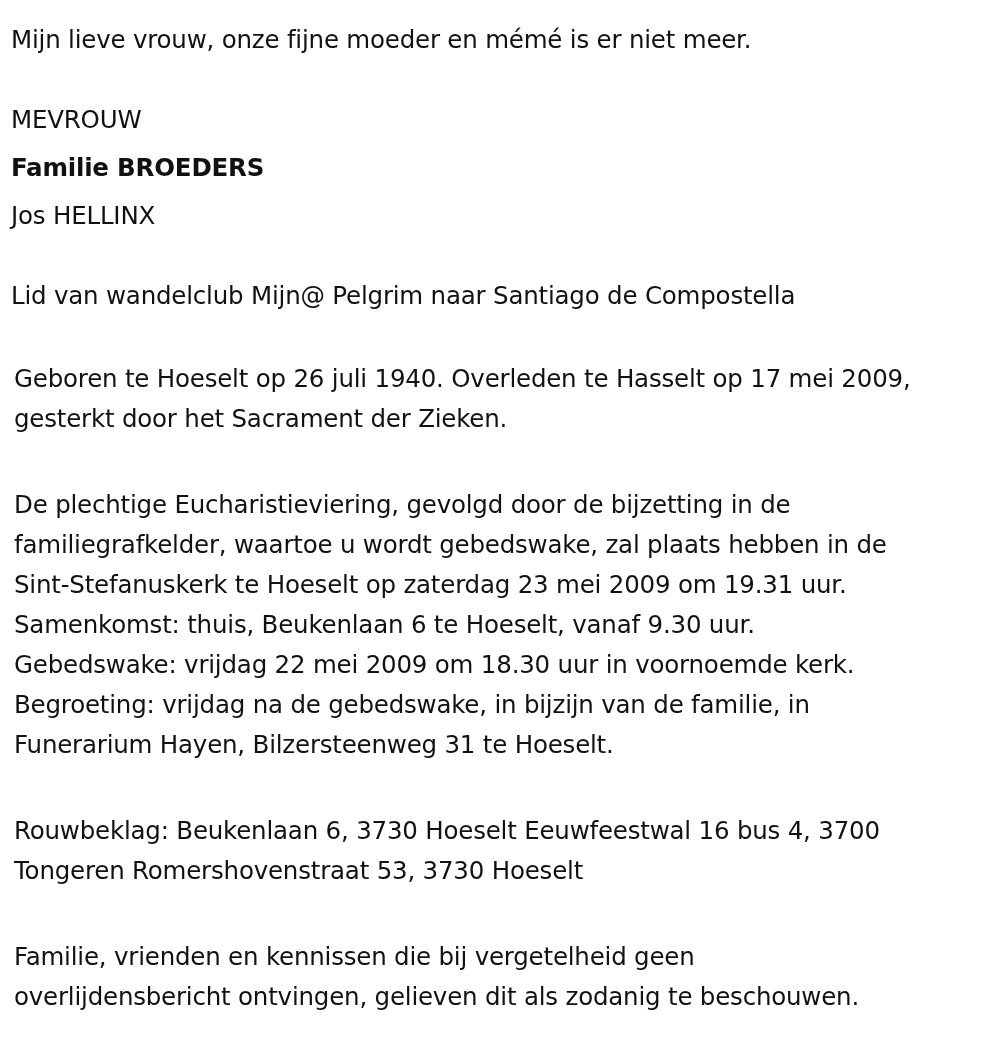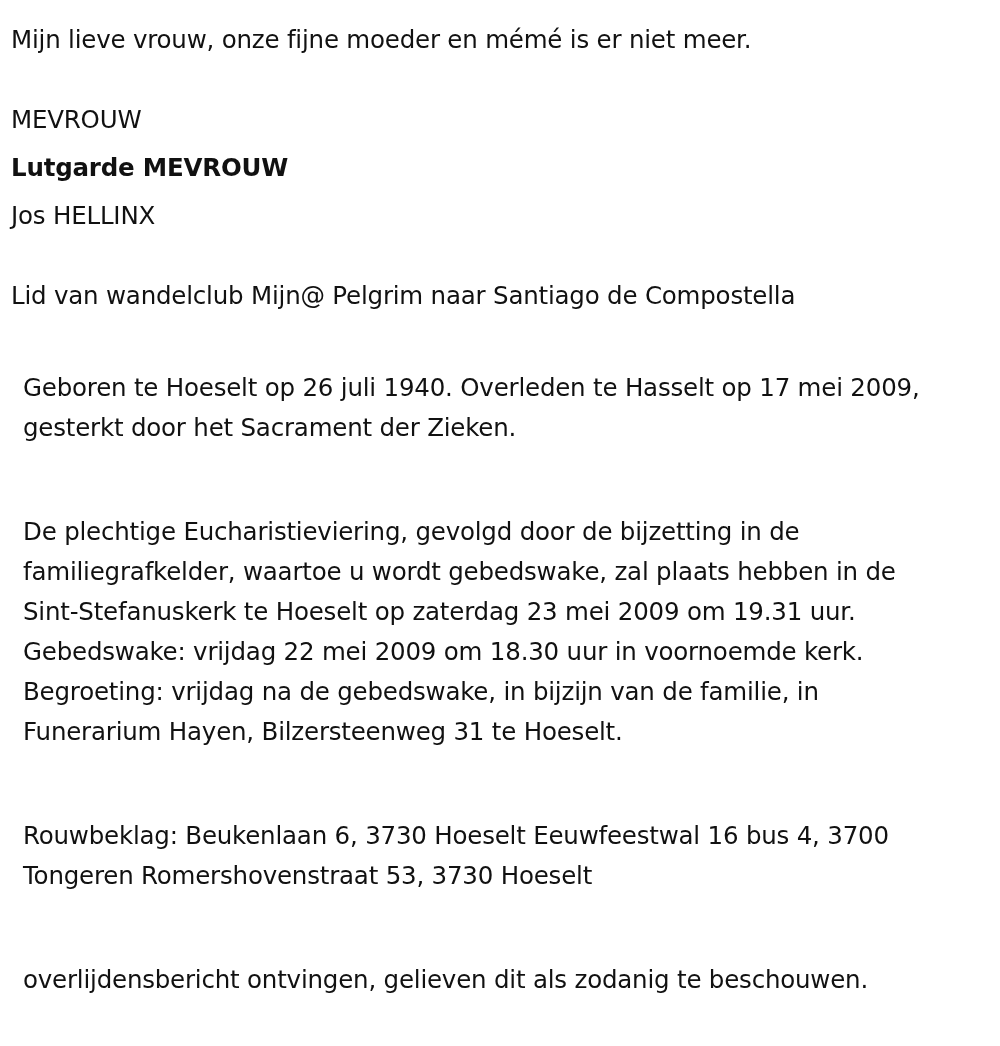--- a/index.html
+++ b/index.html
@@ -25,63 +25,65 @@
       white-space: nowrap;
       height: 40px;
     }
     .heading-line {
       height: 48px;
       line-height: 48px;
     }
     .bold { font-weight: bold; }
     .gap { height: 40px; }
     .gap-small { height: 36px; }
-    .block { margin: 12px; }
+    .block { margin: 3px; }
   </style>
 </head>
 <body>
 
 <div class="doc">
 
   <div class="line">Mijn lieve vrouw, onze fijne moeder en mémé is er niet meer.</div>
 
   <div class="gap-small"></div>
 
   <div class="heading-line">MEVROUW</div>
-  <div class="heading-line bold">Lutgarde MEVROUW</div>
+  <div class="heading-line bold">Familie BROEDERS</div>
   <div class="heading-line">Jos HELLINX</div>
 
   <div class="gap-small"></div>
 
   <div class="line">Lid van wandelclub Mijn@ Pelgrim naar Santiago de Compostella</div>
 
   <div class="gap"></div>
 
   <div class="block">
     <div class="line">Geboren te Hoeselt op 26 juli 1940. Overleden te Hasselt op 17 mei 2009,</div>
     <div class="line">gesterkt door het Sacrament der Zieken.</div>
   </div>
 
   <div class="gap"></div>
 
   <div class="block">
     <div class="line">De plechtige Eucharistieviering, gevolgd door de bijzetting in de</div>
     <div class="line">familiegrafkelder, waartoe u wordt gebedswake, zal plaats hebben in de</div>
     <div class="line">Sint-Stefanuskerk te Hoeselt op zaterdag 23 mei 2009 om 19.31 uur.</div>
+    <div class="line">Samenkomst: thuis, Beukenlaan 6 te Hoeselt, vanaf 9.30 uur.</div>
     <div class="line">Gebedswake: vrijdag 22 mei 2009 om 18.30 uur in voornoemde kerk.</div>
     <div class="line">Begroeting: vrijdag na de gebedswake, in bijzijn van de familie, in</div>
     <div class="line">Funerarium Hayen, Bilzersteenweg 31 te Hoeselt.</div>
   </div>
 
   <div class="gap"></div>
 
   <div class="block">
     <div class="line">Rouwbeklag: Beukenlaan 6, 3730 Hoeselt Eeuwfeestwal 16 bus 4, 3700</div>
     <div class="line">Tongeren Romershovenstraat 53, 3730 Hoeselt</div>
   </div>
 
   <div class="gap"></div>
 
   <div class="block">
+    <div class="line">Familie, vrienden en kennissen die bij vergetelheid geen</div>
     <div class="line">overlijdensbericht ontvingen, gelieven dit als zodanig te beschouwen.</div>
   </div>
 
 </div>
 
 </body></html>

